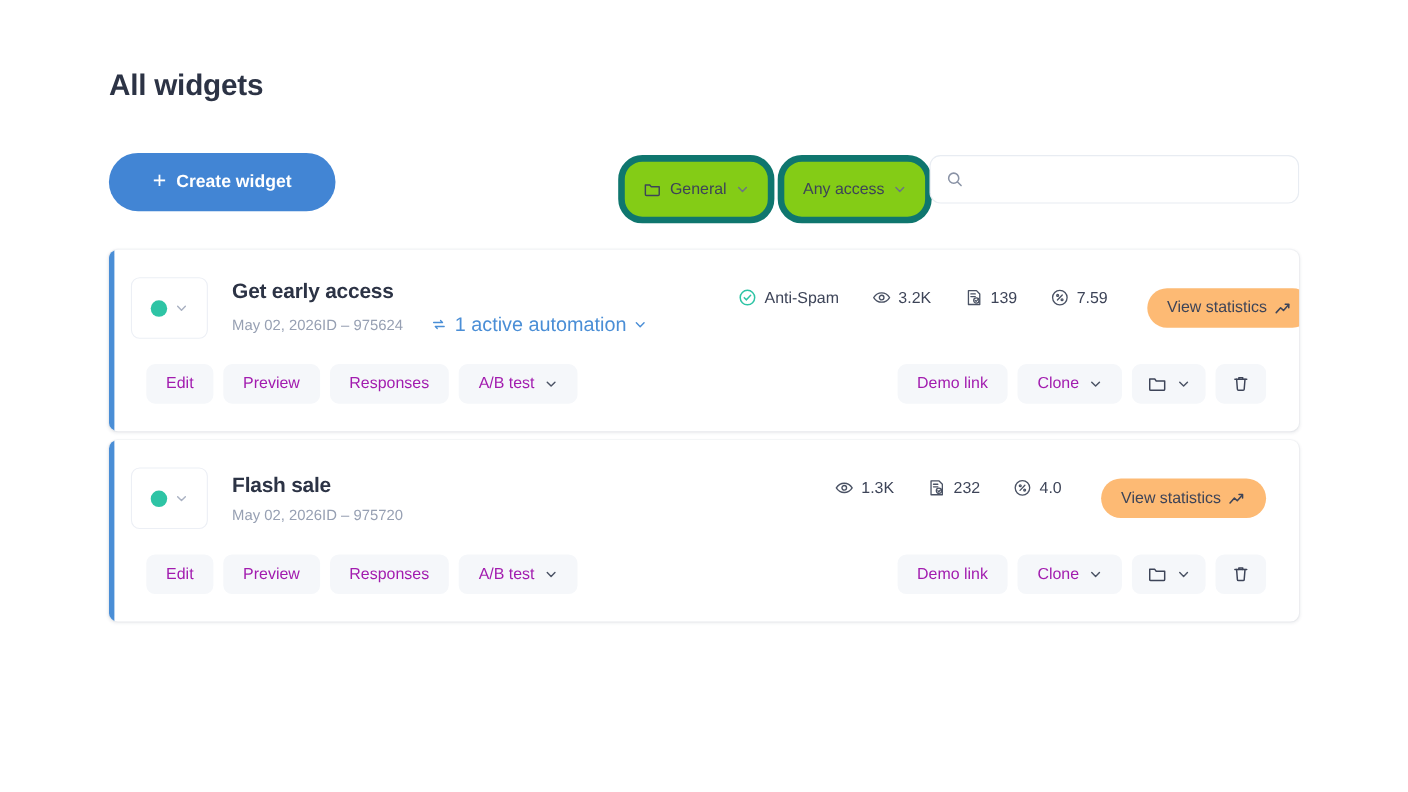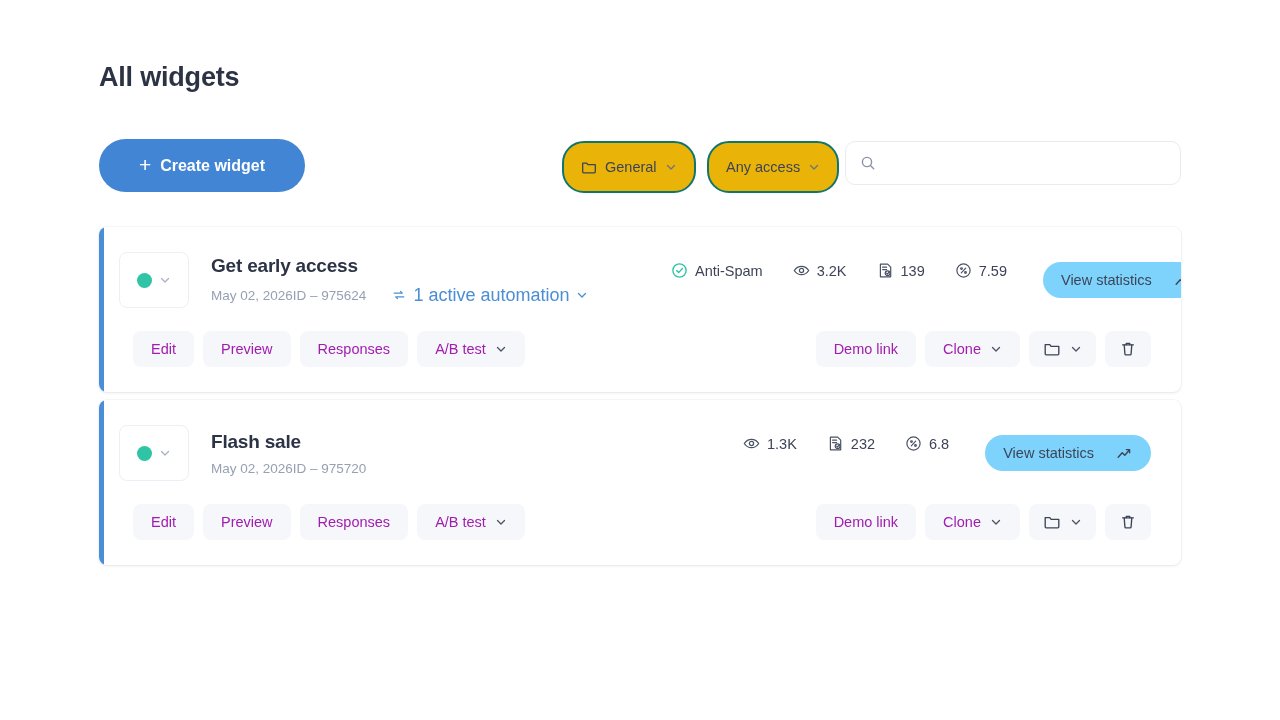--- a/index.html
+++ b/index.html
@@ -29,22 +29,22 @@
     display: flex; align-items: center; justify-content: center;
     gap: 9px; cursor: pointer;
     font-family: "Liberation Sans", sans-serif;
     font-size: 16px; font-weight: 600;
   }
   .create-btn .plus {
     font-size: 21px; font-weight: 400; line-height: 1; margin-top: -2px;
   }
 
   .pill-select {
-    position: absolute; top: 2px; height: 52px;
-    background: #eab308; border: 2px solid #0f766e;
+    position: absolute; top: 2px; height: 62px;
+    background: #84cc16; border: 6px solid #0f766e;
     border-radius: 22px;
     display: flex; align-items: center; gap: 8px;
     padding: 0 17px 0 17px; cursor: pointer;
     font-size: 14.5px; color: #3d4458;
   }
   #folder-filter { left: 463px; }
   #status-filter { left: 608px; }
 
   .search-box {
     position: absolute; left: 746px; top: 2px;
@@ -102,22 +102,22 @@
 
   .stats { display: flex; align-items: flex-start; margin-left: auto; gap: 0; }
   .stat {
     display: flex; align-items: center; gap: 7px;
     font-size: 14.5px; color: #3d4458; margin-left: 30px; white-space: nowrap;
   }
   .stat.antispam { color: #3d4458; }
 
   .view-stats {
     margin-left: 36px; height: 36px;
-    background: #7dd3fc; border-radius: 18px;
-    display: flex; align-items: center; gap: 22px;
+    background: #fdba74; border-radius: 18px;
+    display: flex; align-items: center; gap: 6px;
     padding: 0 18px; cursor: pointer;
     font-size: 14.5px; color: #3d4458; white-space: nowrap;
   }
 
   .card-actions {
     display: flex; align-items: center;
     padding: 23px 30px 25px 34px;
     gap: 9px;
   }
   .abtn {
@@ -373,21 +373,21 @@
 
           <div class="stat">
             <span>
               <svg width="17" height="17" viewBox="0 0 17 17" fill="none" stroke="#4a5264" stroke-width="1.2" stroke-linecap="round" stroke-linejoin="round">
                 <circle cx="8.5" cy="8.5" r="6.6"></circle>
                 <path d="M6.3 10.8l4.4-4.6"></path>
                 <circle cx="6.5" cy="6.6" r="0.85"></circle>
                 <circle cx="10.5" cy="10.5" r="0.85"></circle>
               </svg>
             </span>
-            <span>6.8</span>
+            <span>4.0</span>
           </div>
 
           <div class="view-stats">
             <span>View statistics</span>
             <span>
               <svg width="17" height="17" viewBox="0 0 17 17" fill="none" stroke="#3d4458" stroke-width="1.4" stroke-linecap="round" stroke-linejoin="round">
                 <path d="M2.2 12.2l4-4.4 2.6 2.4 4.6-5.2"></path>
                   <path d="M10.4 4.6h3.2v3.2"></path>
               </svg>
             </span>

